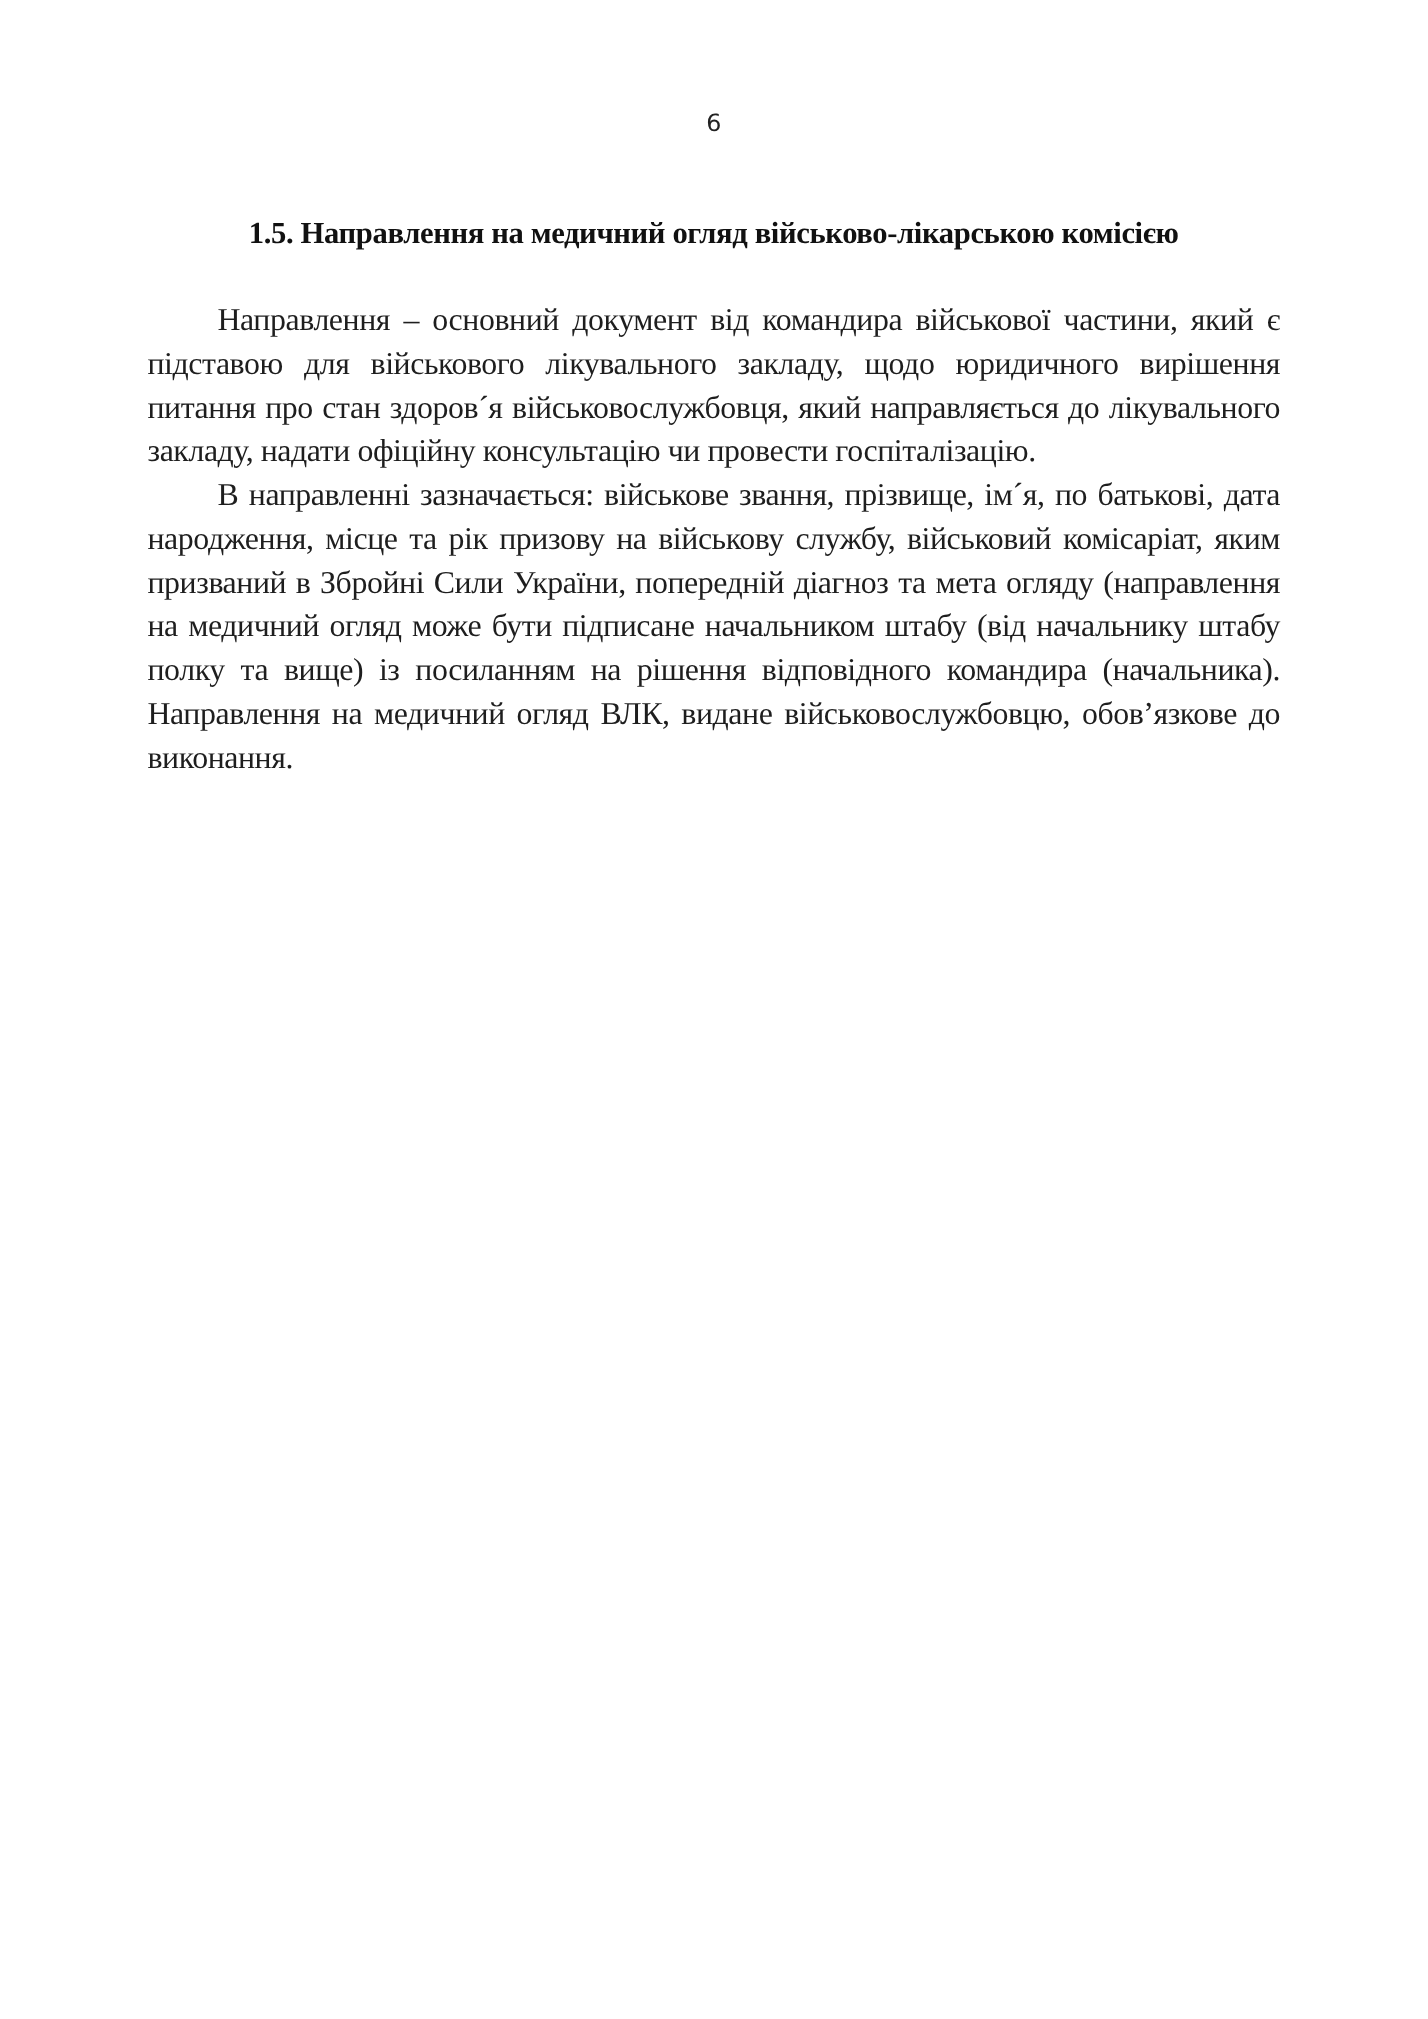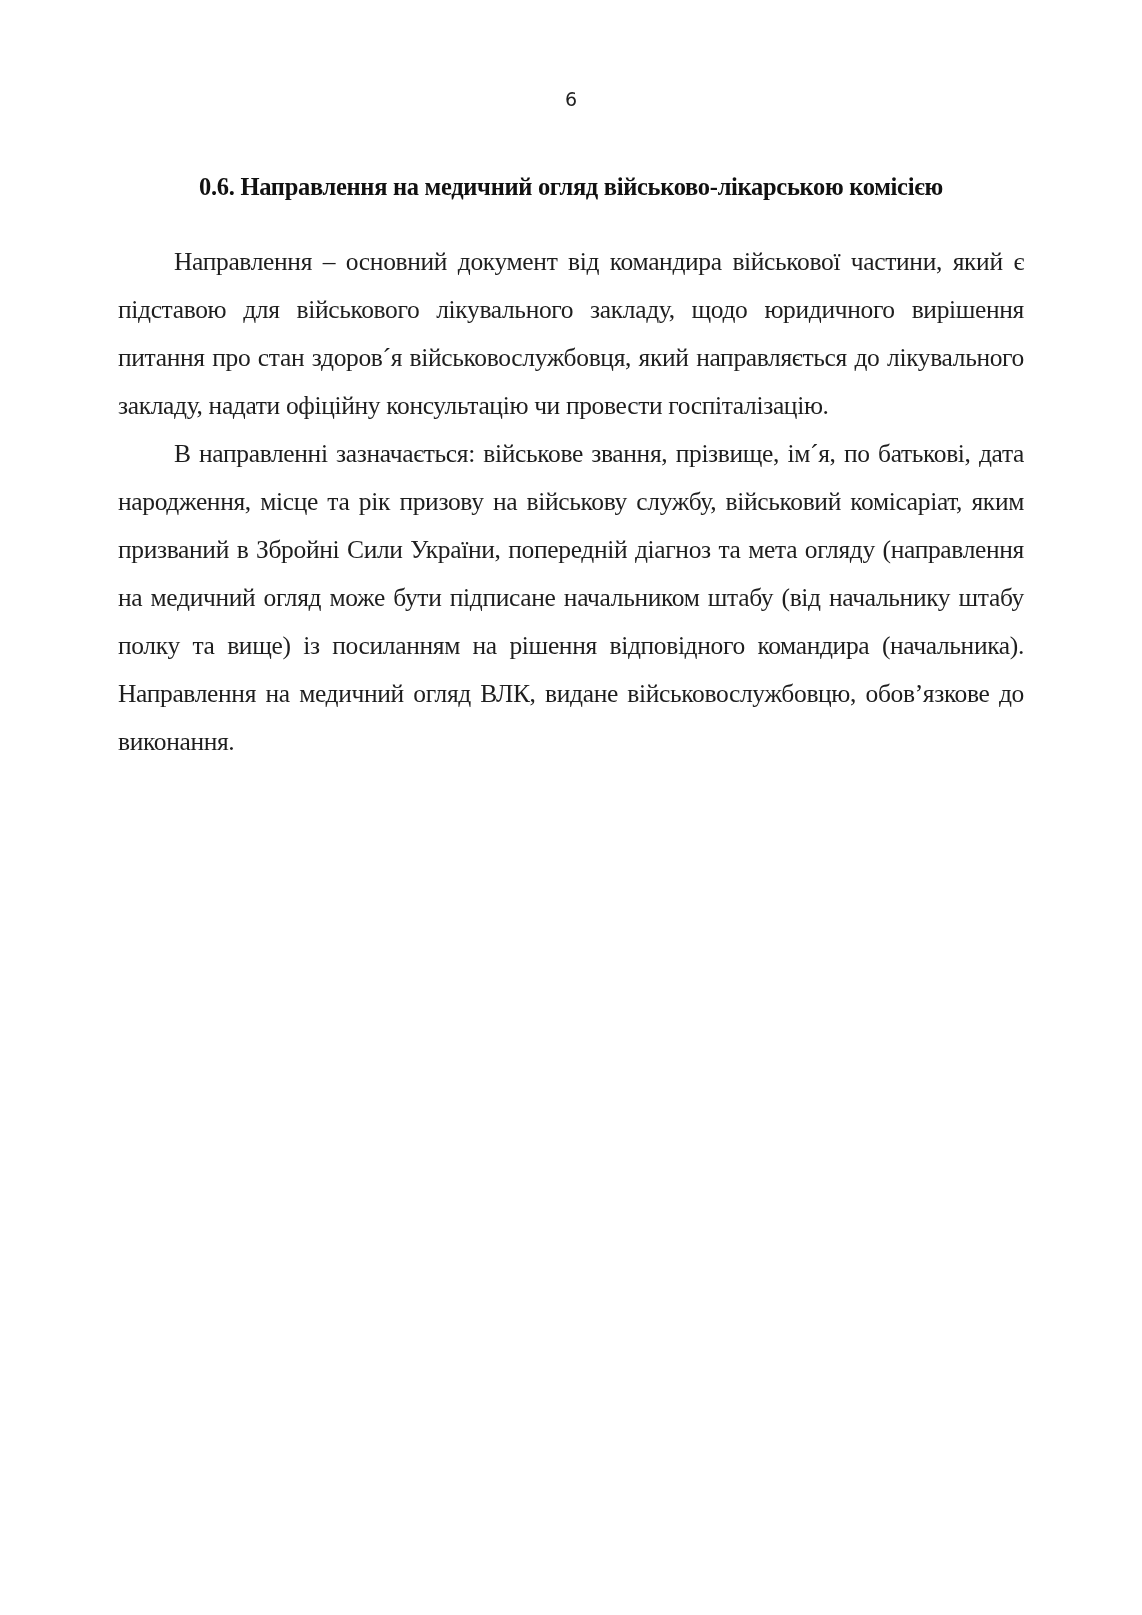--- a/index.html
+++ b/index.html
@@ -44,35 +44,35 @@
       color: #111;
       white-space: nowrap;
     }
     .body {
       position: absolute;
       top: 238px;
       left: 118px;
       width: 906px;
       font-family: "Liberation Serif", serif;
       font-size: 25.5px;
-      line-height: 48px;
+      line-height: 35px;
       color: #1e1e1e;
     }
     .para {
       margin: 0;
       text-align: justify;
       text-indent: 56px;
       letter-spacing: -0.35px;
     }
   </style>
 </head>
 <body>
 
 <div class="page">
   <div class="page-number">6</div>
 
-  <div class="heading">0.6. Направлення на медичний огляд військово-лікарською комісією</div>
+  <div class="heading">1.5. Направлення на медичний огляд військово-лікарською комісією</div>
 
   <div class="body">
     <p class="para">Направлення – основний документ від командира військової частини, який є підставою для військового лікувального закладу, щодо юридичного вирішення питання про стан здоров´я військовослужбовця, який направляється до лікувального закладу, надати офіційну консультацію чи провести госпіталізацію.</p>
     <p class="para">В направленні зазначається: військове звання, прізвище, ім´я, по батькові, дата народження, місце та рік призову на військову службу, військовий комісаріат, яким призваний в Збройні Сили України, попередній діагноз та мета огляду (направлення на медичний огляд може бути підписане начальником штабу (від начальнику штабу полку та вище) із посиланням на рішення відповідного командира (начальника). Направлення на медичний огляд ВЛК, видане військовослужбовцю, обов’язкове до виконання.</p>
   </div>
 </div>
 
 </body></html>

